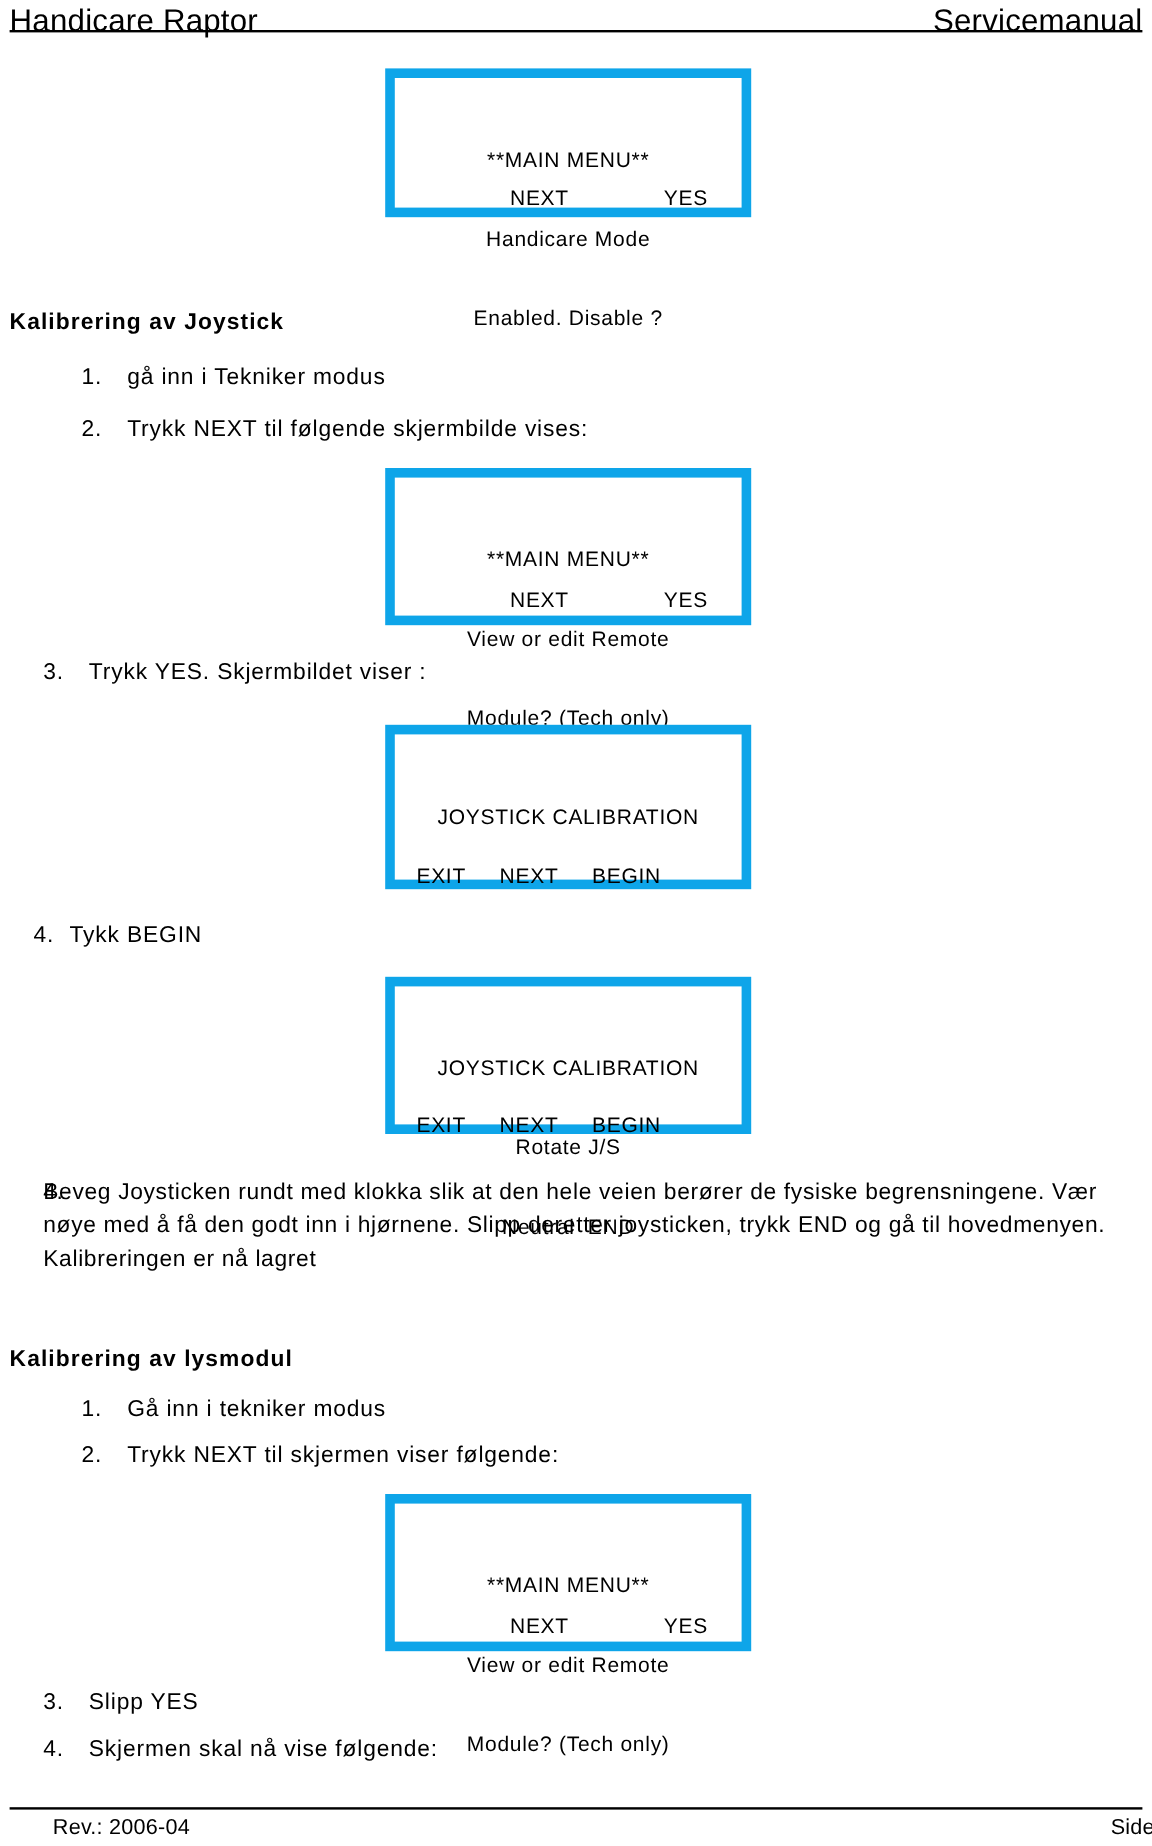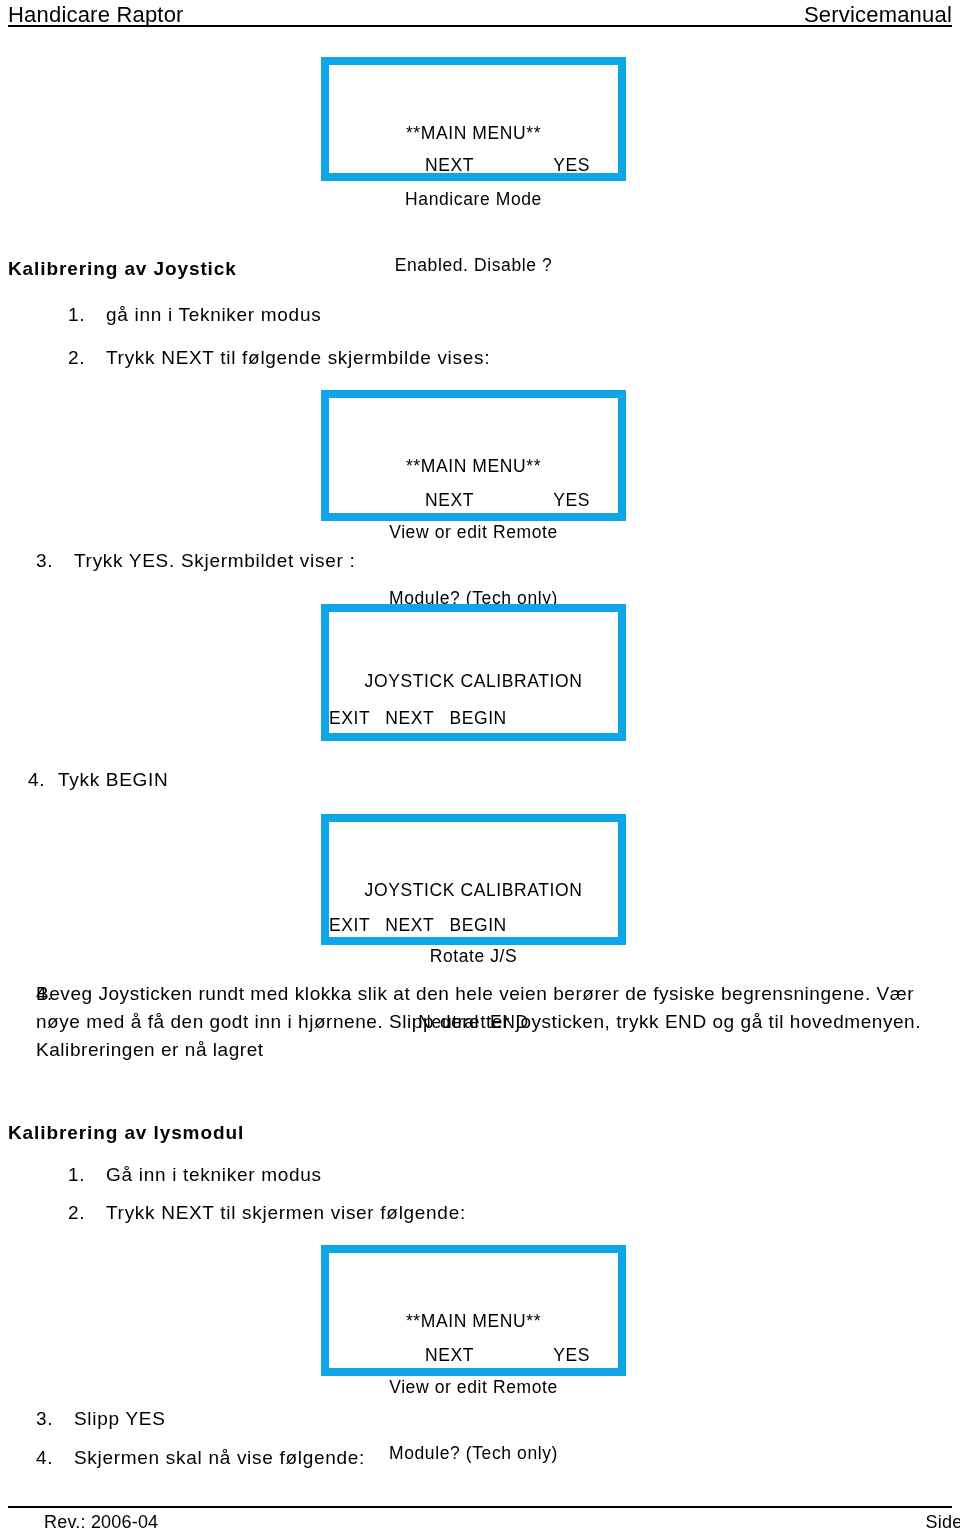--- a/index.html
+++ b/index.html
@@ -22,21 +22,21 @@
   
   .page-header {
     position: absolute;
     left: 8px;
     top: 2px;
     width: 944px;
     height: 26px;
     display: flex;
     align-items: flex-start;
     justify-content: space-between;
-    font-size: 22px;
+    font-size: 26px;
     letter-spacing: 0.2px;
   }
   .header-rule {
     position: absolute;
     left: 8px;
     top: 25px;
     width: 944px;
     height: 0;
     border-top: 2px solid #000000;
   }
@@ -86,21 +86,23 @@
     right: 0;
     display: flex;
     white-space: pre;
   }
   .lcd .lcd-softkeys.sk-spread {
     justify-content: space-between;
     padding: 0 28px 0 96px;
   }
   .lcd .lcd-softkeys.sk-left {
     justify-content: flex-start;
-    gap: 15px;
+    padding-left: 18px;
+    gap: 28px;
+    margin-top: 12px;
   }
 
   
   #lcd-1 { left: 321px; top: 57px;   width: 305px; height: 124px; }
   #lcd-1 .lcd-lines { margin-top: 13px; }
   #lcd-1 .lcd-softkeys { top: 89px; }
 
   #lcd-2 { left: 321px; top: 390px;  width: 305px; height: 131px; }
   #lcd-2 .lcd-lines { margin-top: 13px; }
   #lcd-2 .lcd-softkeys { top: 91px; }

